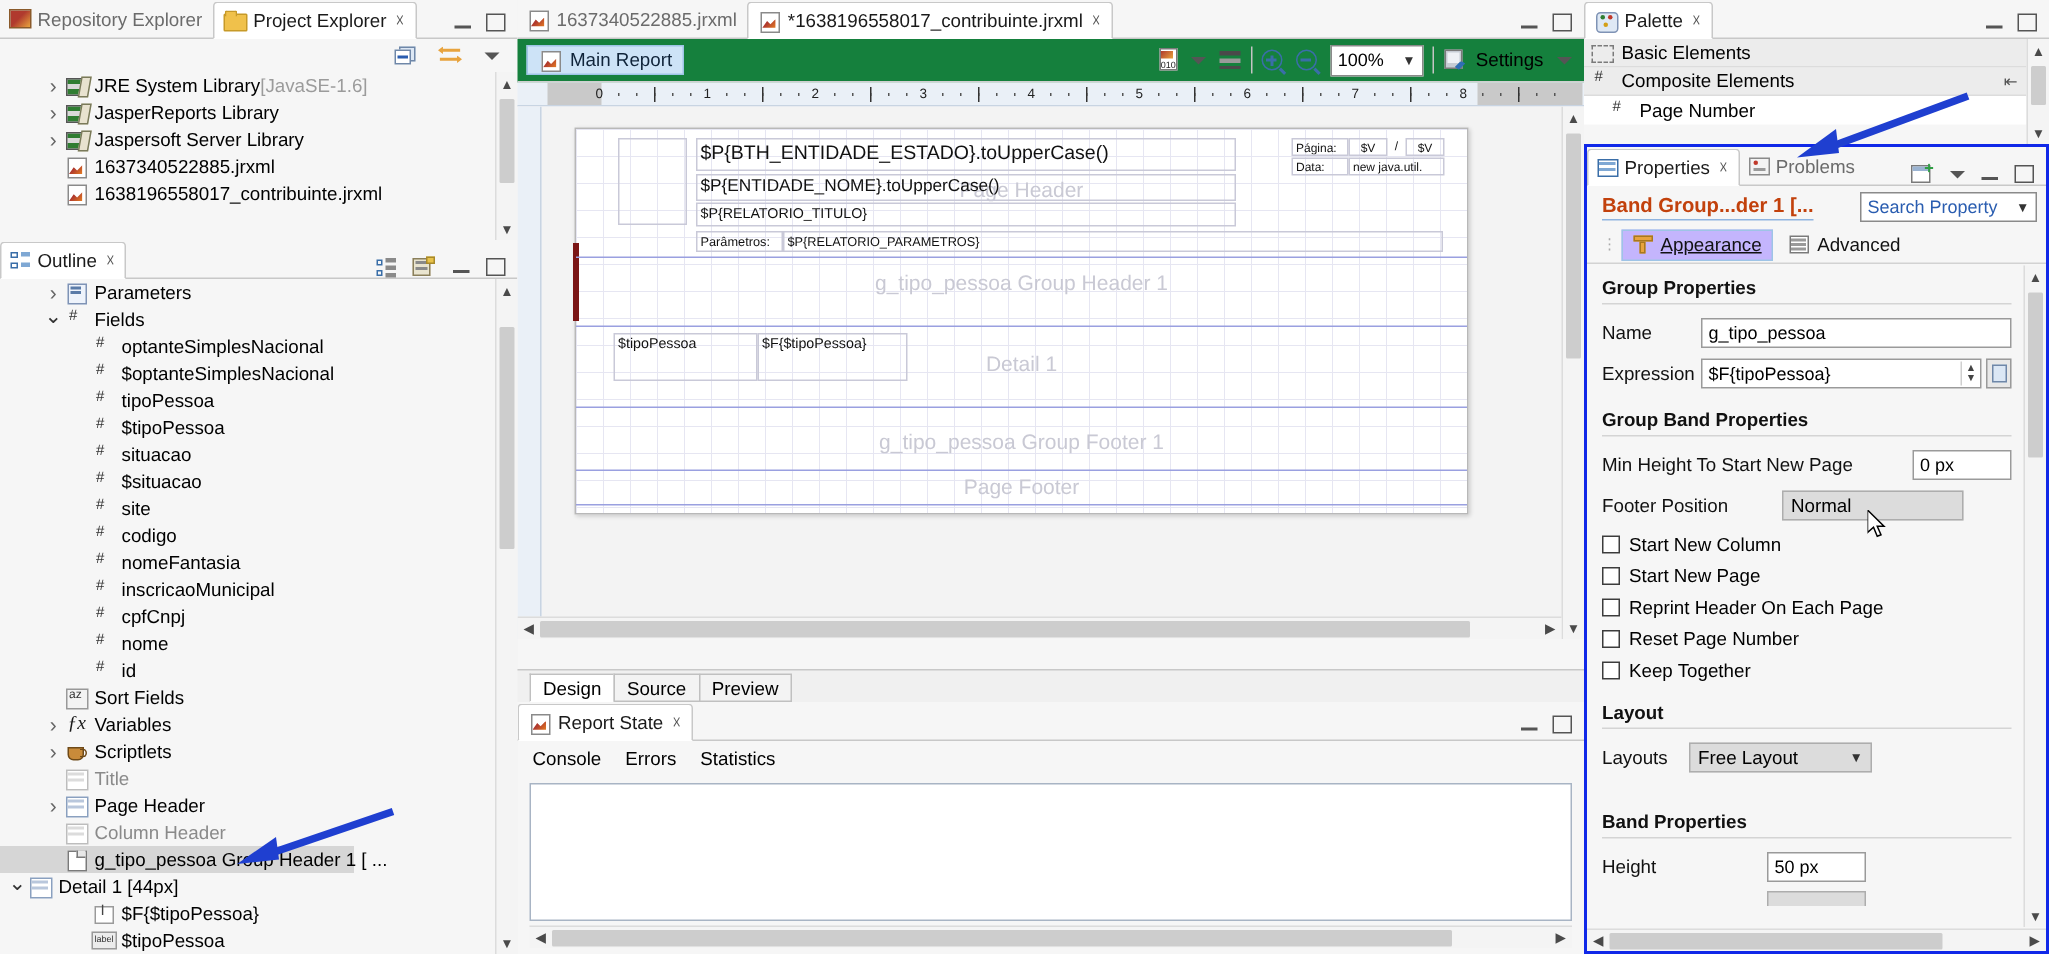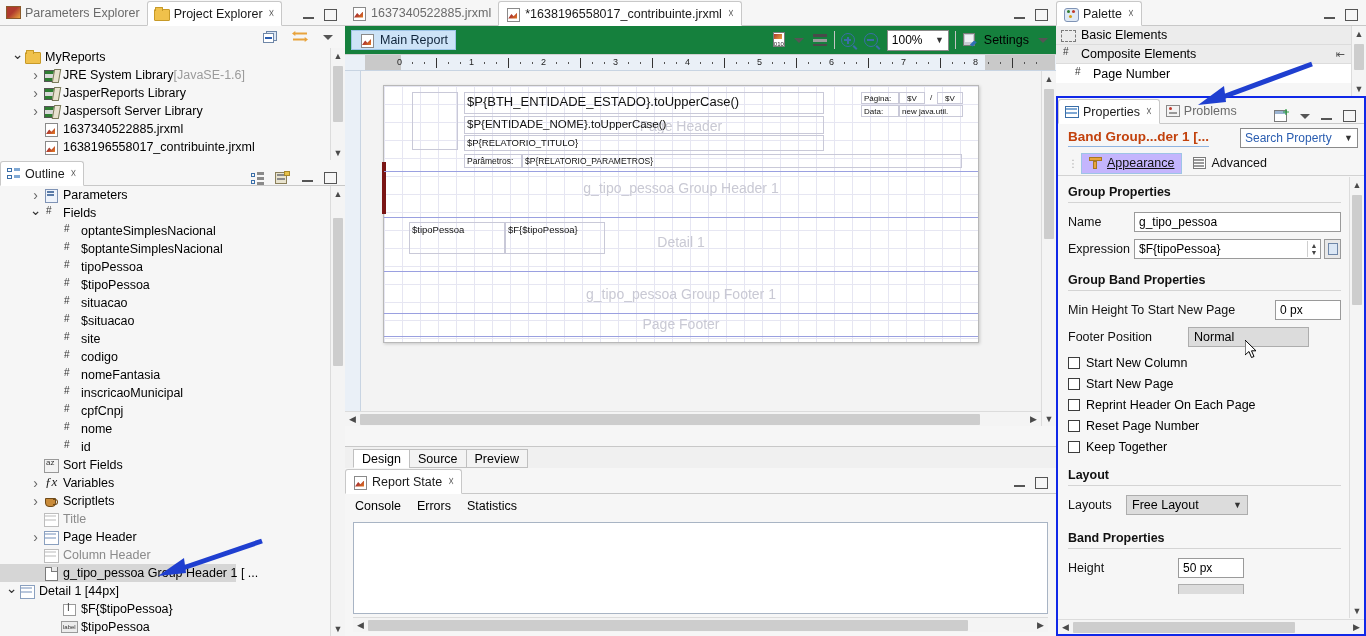--- a/index.html
+++ b/index.html
@@ -231,21 +231,21 @@
 </style>
 </head>
 <body>
 
 <div id="app">
 
   <div class="panel" id="pe" style="left:0;top:0;width:345px;height:160px;background:#f6f6f6;">
     <div class="tabbar" style="background:#f6f6f6;">
       <div class="vtab">
         <span class="ico" style="width:15px;height:13px;background:linear-gradient(135deg,#b03a2e 45%,#e8a33d 100%);border:1px solid #8a5a2a;"></span>
-        <span>Parameters Explorer</span>
+        <span>Repository Explorer</span>
       </div>
       <div class="vtab active">
         <span class="icn i-folder" style="height:13px;"></span>
         <span>Project Explorer</span>
         <span class="tabclose">☓</span>
       </div>
       <div class="viewbtns">
         <span class="minbtn"></span>
         <span class="maxbtn"></span>
       </div>
@@ -258,25 +258,20 @@
         <span style="position:absolute;left:2px;top:6px;width:7px;height:2px;background:#2a5db0;"></span>
       </span>
       <span class="ico" style="width:17px;height:14px;position:relative;">
         <span style="position:absolute;left:0;top:1px;width:15px;height:5px;background:#e8a33d;clip-path:polygon(22% 0,22% 30%,100% 30%,100% 70%,22% 70%,22% 100%,0 50%);"></span>
         <span style="position:absolute;left:1px;top:7px;width:15px;height:5px;background:#e8a33d;clip-path:polygon(78% 0,78% 30%,0 30%,0 70%,78% 70%,78% 100%,100% 50%);"></span>
       </span>
       <span class="tri-down"></span>
     </div>
 
     <div class="tree" style="position:absolute;left:0;top:48px;right:15px;bottom:0;overflow:hidden;">
-      <div class="trow" style="padding-left:10px;">
-        <span class="tw o"></span>
-        <span class="icn i-folder"></span>
-        <span class="tlabel">MyReports</span>
-      </div>
       <div class="trow" style="padding-left:28px;">
         <span class="tw e"></span>
         <span class="icn i-lib"></span>
         <span class="tlabel">JRE System Library</span>
         <span class="dim"> [JavaSE-1.6]</span>
       </div>
       <div class="trow" style="padding-left:28px;">
         <span class="tw e"></span>
         <span class="icn i-lib"></span>
         <span class="tlabel">JasperReports Library</span>
@@ -854,21 +849,21 @@
       <div class="secline"></div>
 
       <div style="display:flex;align-items:center;margin-top:9px;">
         <span class="plabel" style="width:58px;">Layouts</span>
         <div class="pcombo" style="width:122px;">
           <span>Free Layout</span>
           <span style="font-size:9px;color:#333;">▼</span>
         </div>
       </div>
 
-      <div class="sectitle" style="margin-top:16px;">Band Properties</div>
+      <div class="sectitle" style="margin-top:26px;">Band Properties</div>
       <div class="secline"></div>
 
       <div style="display:flex;align-items:center;margin-top:9px;">
         <span class="plabel" style="width:110px;">Height</span>
         <div class="pinput" style="width:66px;">
           <span>50 px</span>
         </div>
       </div>
       <div style="margin-top:6px;margin-left:110px;width:66px;height:10px;background:#dcdcdc;
                   border:1px solid #adadad;border-bottom:none;"></div>

